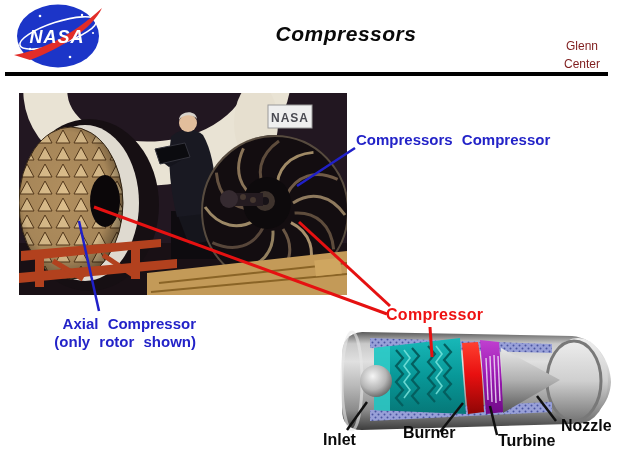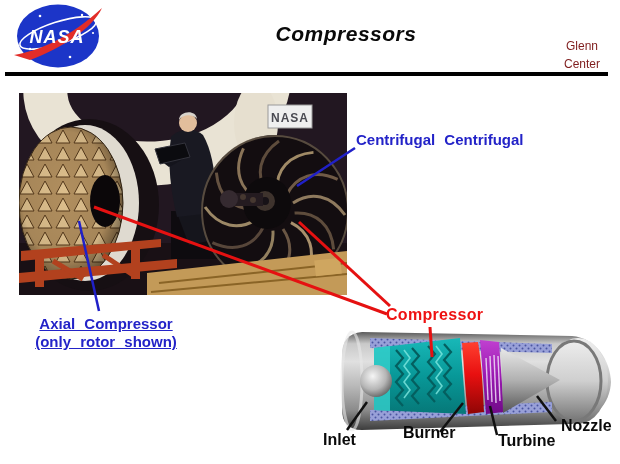--- a/index.html
+++ b/index.html
@@ -25,21 +25,21 @@
   }
   
   #photo{left:19px;top:93px;width:328px;height:202px;}
   
   #engine{left:338px;top:326px;width:282px;height:112px;}
   
   #leads{left:0;top:0;width:620px;height:464px;pointer-events:none;}
   
   .lbl-blue{color:#2323c8;font-weight:bold;font-size:15px;word-spacing:5px;white-space:nowrap;}
   #centrifugal-label{left:356px;top:131px;}
-  #axial-label{left:16px;top:315px;width:180px;text-align:center;line-height:18px;text-decoration:underline;}
+  #axial-label{left:16px;top:315px;width:180px;text-align:right;line-height:18px;}
   #compressor-label{
     left:386px;top:306px;color:#ee1111;font-weight:bold;font-size:16px;
     letter-spacing:.3px;white-space:nowrap;
   }
   .lbl-black{color:#0a0a0a;font-weight:bold;font-size:16px;white-space:nowrap;}
   #inlet-label{left:323px;top:431px;}
   #burner-label{left:403px;top:424px;}
   #turbine-label{left:498px;top:432px;}
   #nozzle-label{left:561px;top:417px;}
 </style>
@@ -255,21 +255,21 @@
     <line x1="430" y1="327" x2="432" y2="357"></line>
   </g>
   <g stroke="#111111" stroke-width="2.5">
     <line x1="347" y1="430" x2="367" y2="402"></line>
     <line x1="440" y1="432" x2="463" y2="403"></line>
     <line x1="497" y1="435" x2="490" y2="406"></line>
     <line x1="556" y1="421" x2="537" y2="396"></line>
   </g>
 </svg>
 
-<div class="abs lbl-blue" id="centrifugal-label">Centrifugal Centrifugal</div>
+<div class="abs lbl-blue" id="centrifugal-label">Compressors Compressor</div>
 
 <div class="abs lbl-blue" id="axial-label">
   <div>Axial Compressor</div>
   <div>(only rotor shown)</div>
 </div>
 
 <div class="abs" id="compressor-label">Compressor</div>
 
 <div class="abs lbl-black" id="inlet-label">Inlet</div>
 <div class="abs lbl-black" id="burner-label">Burner</div>

